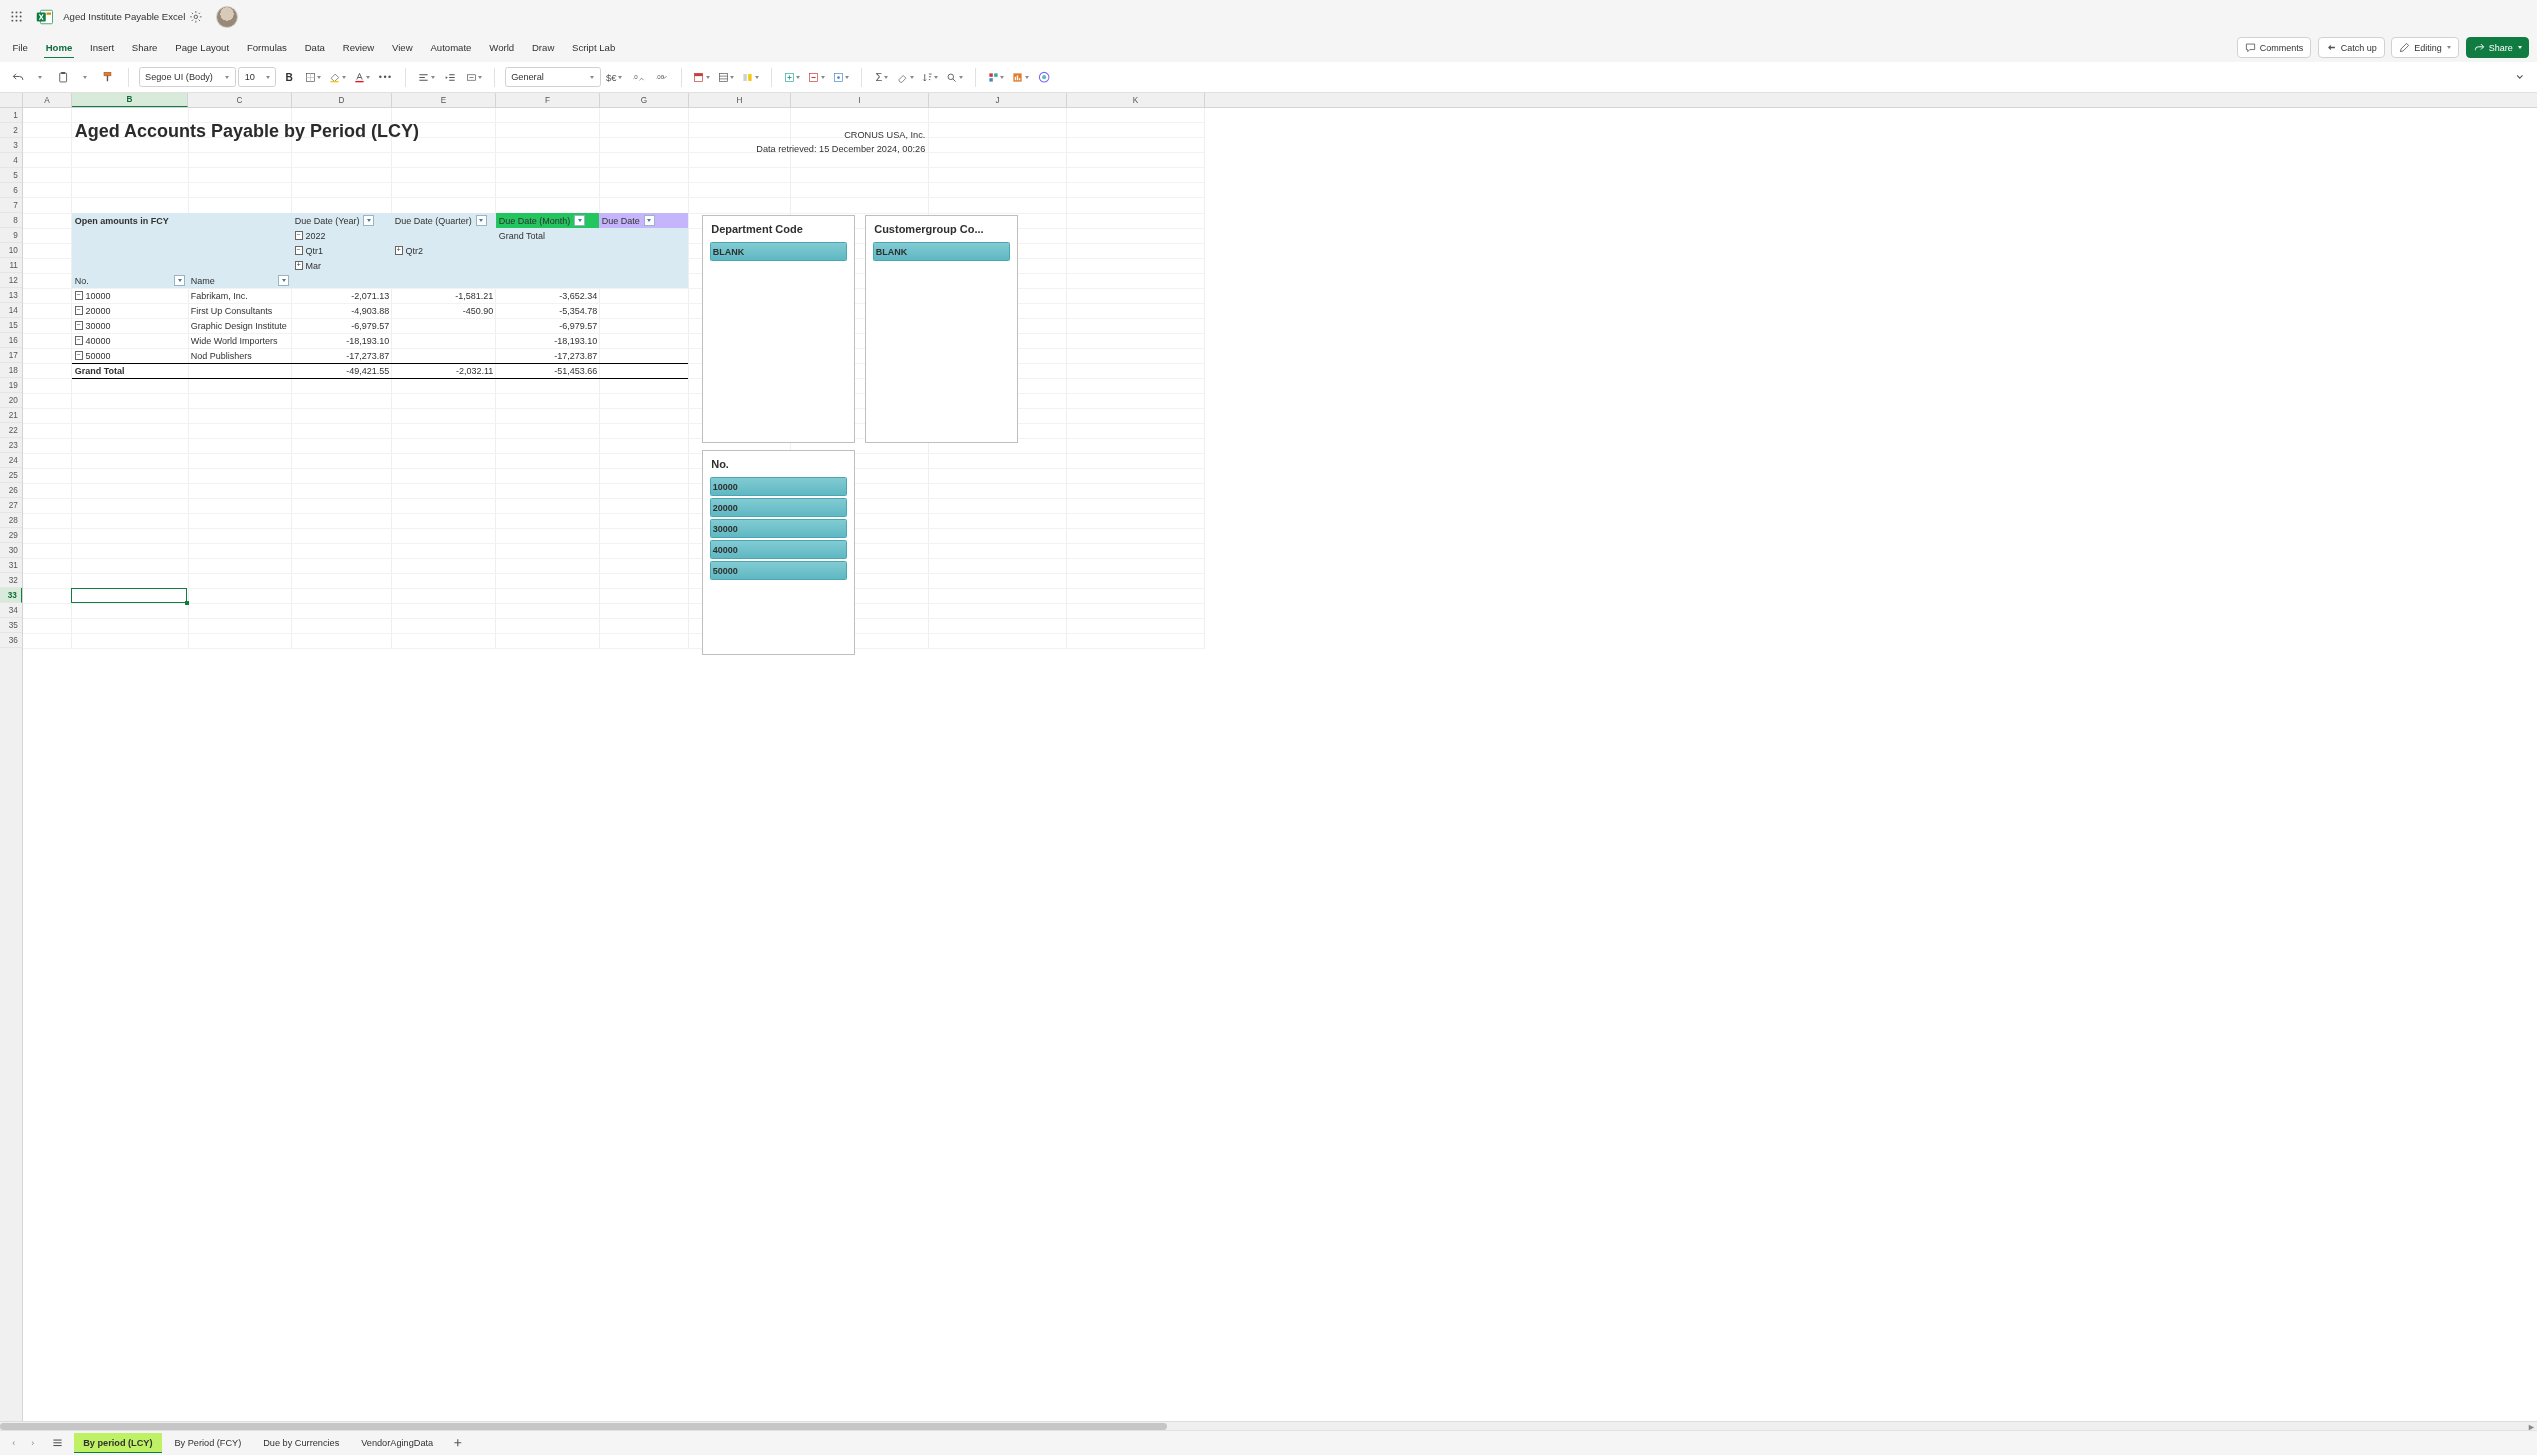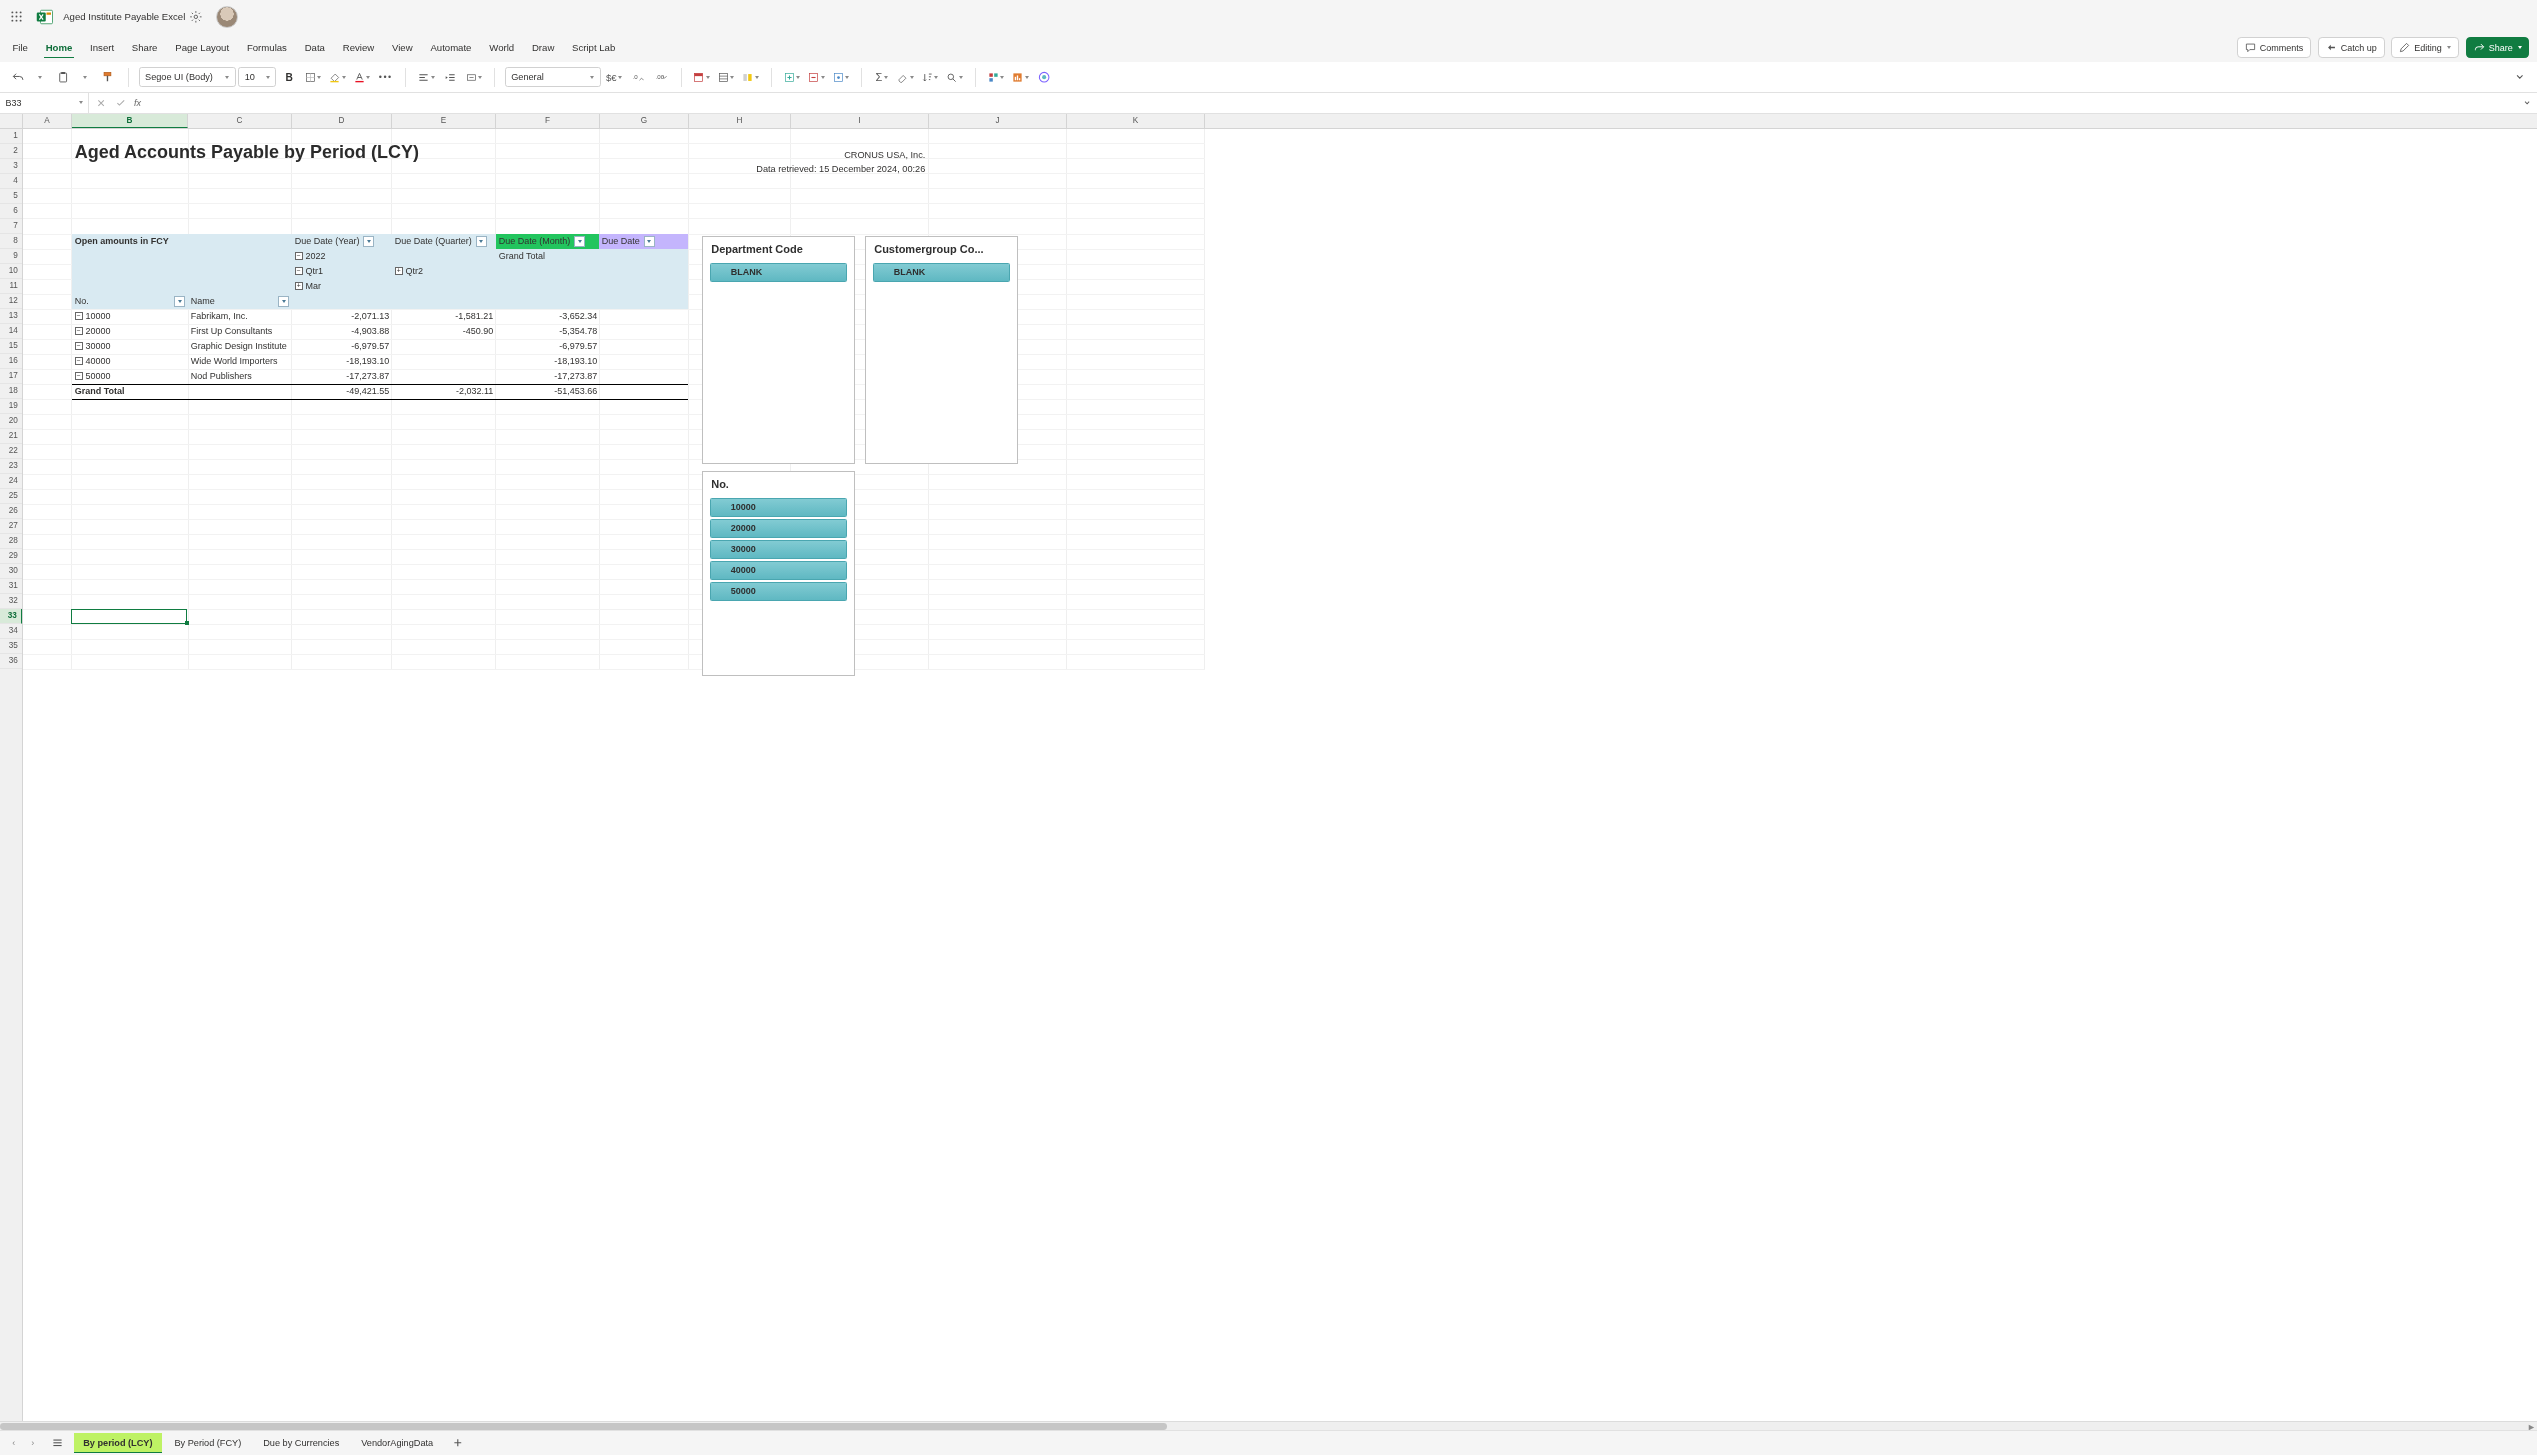--- a/index.html
+++ b/index.html
@@ -237,21 +237,21 @@
   }
   .slicer .sl-title {
     font-size:11px; font-weight:700; padding:6.8px 8.2px 5.5px;
     color:#2f2f2f;
     white-space:nowrap; overflow:hidden; text-overflow:ellipsis;
   }
   .slicer .sl-item {
     margin:2px 6.8px; height:19px;
     background: linear-gradient(#82cbd3, #5fb8c2);
     border:0.7px solid #4aa6b0; border-radius:1.4px;
-    display:flex; align-items:center; padding:0 20px;
+    display:flex; align-items:center; padding:0 2px;
     font-size:9px; font-weight:600; color:#2f2f2f;
     cursor:pointer;
   }
 
   
   .hscroll {
     height:9.6px; background:#efefef;
     border-top:0.7px solid #dcdcdc;
     position:relative;
   }
@@ -593,45 +593,20 @@
       </svg>
     </div>
 
     <div class="tb-btn collapse">
       <svg width="9.6" height="9.6" viewBox="0 0 14 14">
           <path d="M3 5l4 4 4-4" fill="none" stroke="#555" stroke-width="1.5"></path>
         </svg>
     </div>
   </div>
 
-  <div class="formula-row">
-    <div class="name-box">
-      <span>B33</span>
-      <span class="caret4 lite nb-caret"></span>
-    </div>
-    <div class="fx-btns">
-      <div class="fx-btn">
-        <svg width="8.2" height="8.2" viewBox="0 0 12 12">
-            <path d="M2 2l8 8M10 2l-8 8" stroke="#aaa" stroke-width="1.5"></path>
-          </svg>
-      </div>
-      <div class="fx-btn">
-        <svg width="9.6" height="8.2" viewBox="0 0 14 12">
-            <path d="M2 6l3 3 7-7" fill="none" stroke="#aaa" stroke-width="1.5"></path>
-          </svg>
-      </div>
-      <span class="fx-label">fx</span>
-    </div>
-    <input class="formula-input" type="text" value="" style="">
-    <div class="expand">
-      <svg width="8.2" height="8.2" viewBox="0 0 12 12">
-          <path d="M3 4l3 3 3-3" fill="none" stroke="#616161" stroke-width="1.5"></path>
-        </svg>
-    </div>
-  </div>
 
   <div class="grid-wrap">
     <div class="grid-cols" id="grid-cols">
       <div class="corner"></div>
 
     <div class="col-hd" style="width: 49px;">A</div>
         <div class="col-hd sel" style="width: 116px;">B</div>
         <div class="col-hd" style="width: 104px;">C</div>
         <div class="col-hd" style="width: 100px;">D</div>
         <div class="col-hd" style="width: 104px;">E</div>

